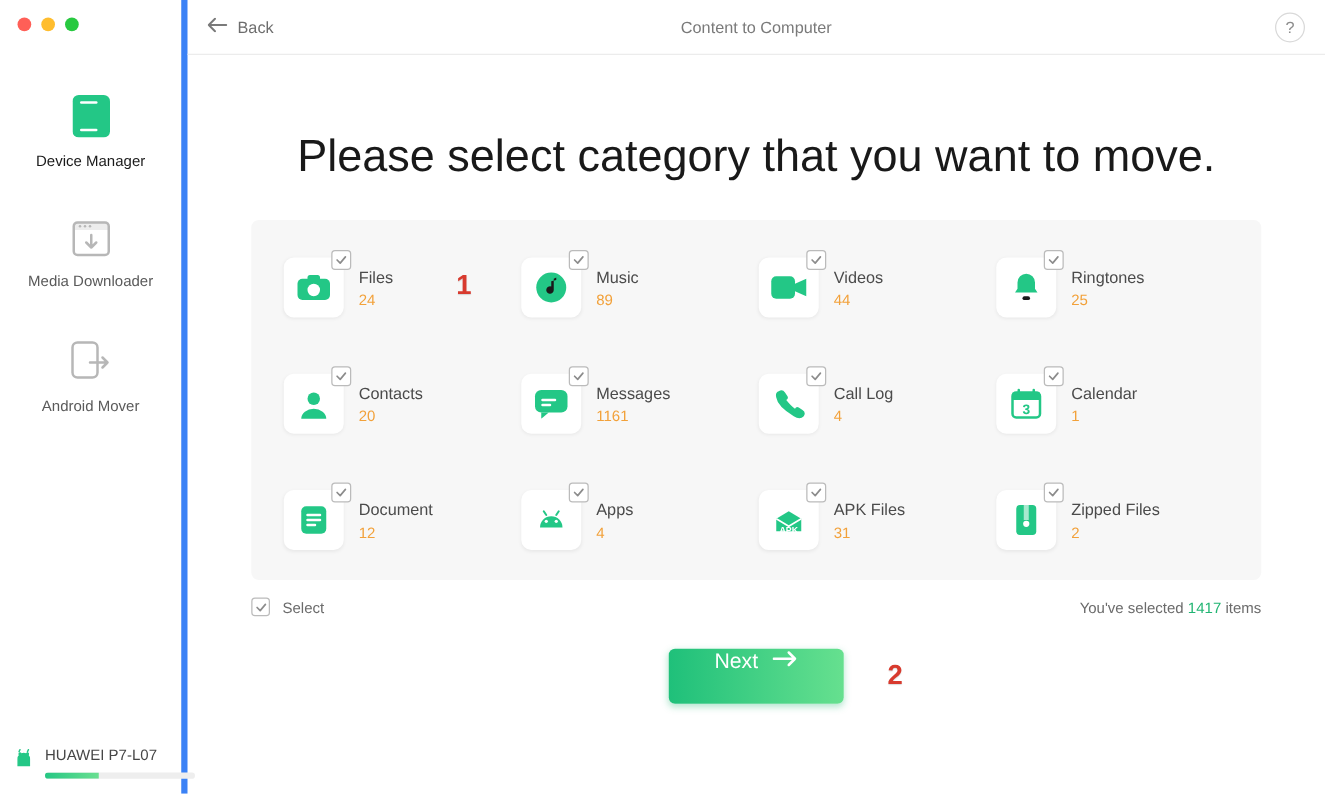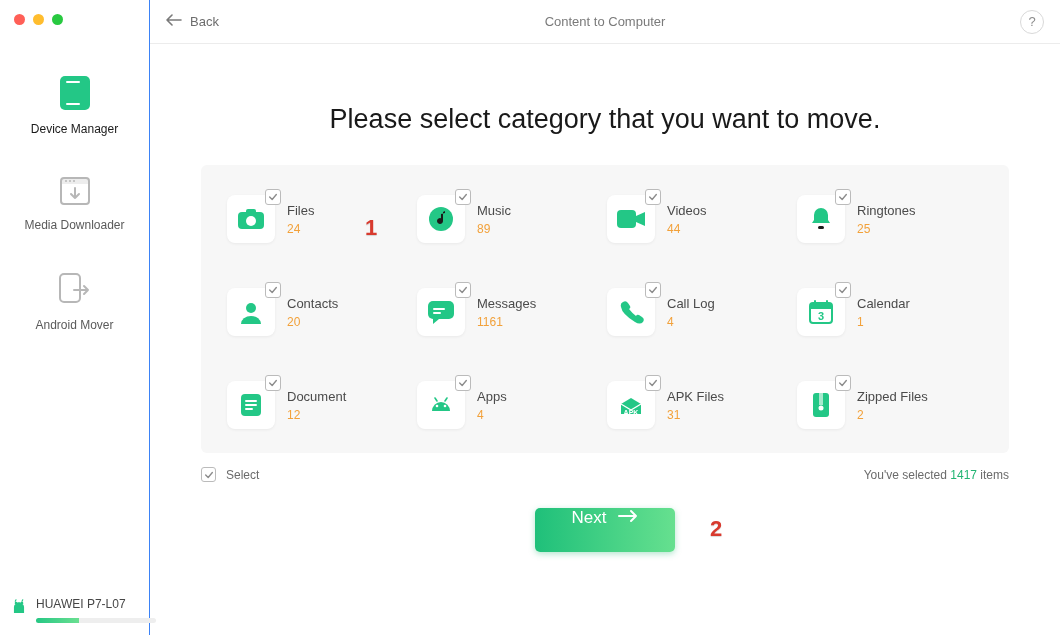--- a/index.html
+++ b/index.html
@@ -2,21 +2,21 @@
 <html><head>
 <meta charset="utf-8">
 <style>
   * { box-sizing: border-box; margin: 0; padding: 0; }
   html, body { width: 1060px; height: 635px; font-family: -apple-system, "Helvetica Neue", Arial, sans-serif; background: #fff; overflow: hidden; }
   .window { display: flex; width: 100%; height: 100%; }
   
   .sidebar {
     width: 150px;
     height: 100%;
-    border-right: 1px solid #3b82f6;
+    border-right: 5px solid #3b82f6;
     display: flex;
     flex-direction: column;
     align-items: center;
     position: relative;
     background: #fff;
   }
   .traffic { display: flex; gap: 8px; position: absolute; top: 14px; left: 14px; }
   .traffic span { width: 11px; height: 11px; border-radius: 50%; display: block; }
   .t-red { background:#ff5f57; } .t-yel { background:#ffbd2e; } .t-grn { background:#28c940; }
   .side-items { margin-top: 66px; display:flex; flex-direction:column; align-items:center; width:100%; }
@@ -29,21 +29,21 @@
   .device-name { font-size:12px; color:#464646; }
   .storage-track { width:120px; height:5px; background:#eee; border-radius:3px; overflow:hidden; margin-top:3px; }
   .storage-fill { height:100%; background: linear-gradient(90deg,#26c784,#6adf91); }
   
   .main { flex:1; display:flex; flex-direction:column; }
   .topbar { height:44px; border-bottom:1px solid #ececec; display:flex; align-items:center; position:relative; padding:0 16px; }
   .back-btn { display:flex; align-items:center; gap:8px; color:#6d6d6d; font-size:13px; cursor:pointer; }
   .top-title { position:absolute; left:50%; transform:translateX(-50%); color:#7a7a7a; font-size:13px; }
   .help-btn { position:absolute; right:16px; top:50%; transform:translateY(-50%); width:24px; height:24px; border:1px solid #d9d9d9; border-radius:50%; display:flex; align-items:center; justify-content:center; color:#8c8c8c; font-size:13px; cursor:pointer; }
   .content { flex:1; padding: 30px 48px 10px 48px; display:flex; flex-direction:column; align-items:center; }
-  .headline { font-size:27px; font-weight:500; color:#191919; text-align:center; margin-top:30px; margin-bottom:30px; }
+  .headline { font-size:36px; font-weight:500; color:#191919; text-align:center; margin-top:30px; margin-bottom:30px; }
   .grid-panel {
     width:808px; background:#f7f7f7; border-radius:6px;
     padding: 30px 26px 24px 26px;
     display:grid; grid-template-columns: repeat(4, 1fr);
     row-gap: 45px; column-gap: 4px;
   }
   .cat { display:flex; align-items:center; gap:12px; position:relative; }
   .cat .icon-box { position:relative; width:48px; height:48px; background:#fff; border-radius:8px; display:flex; align-items:center; justify-content:center; box-shadow:0 1px 3px rgba(0,0,0,0.06); }
   .cat .chk { position:absolute; top:-6px; right:-6px; width:16px; height:16px; background:#fff; border:1px solid #bbb; border-radius:3px; display:flex; align-items:center; justify-content:center; }
   .cat .chk svg { width:10px; height:10px; }

